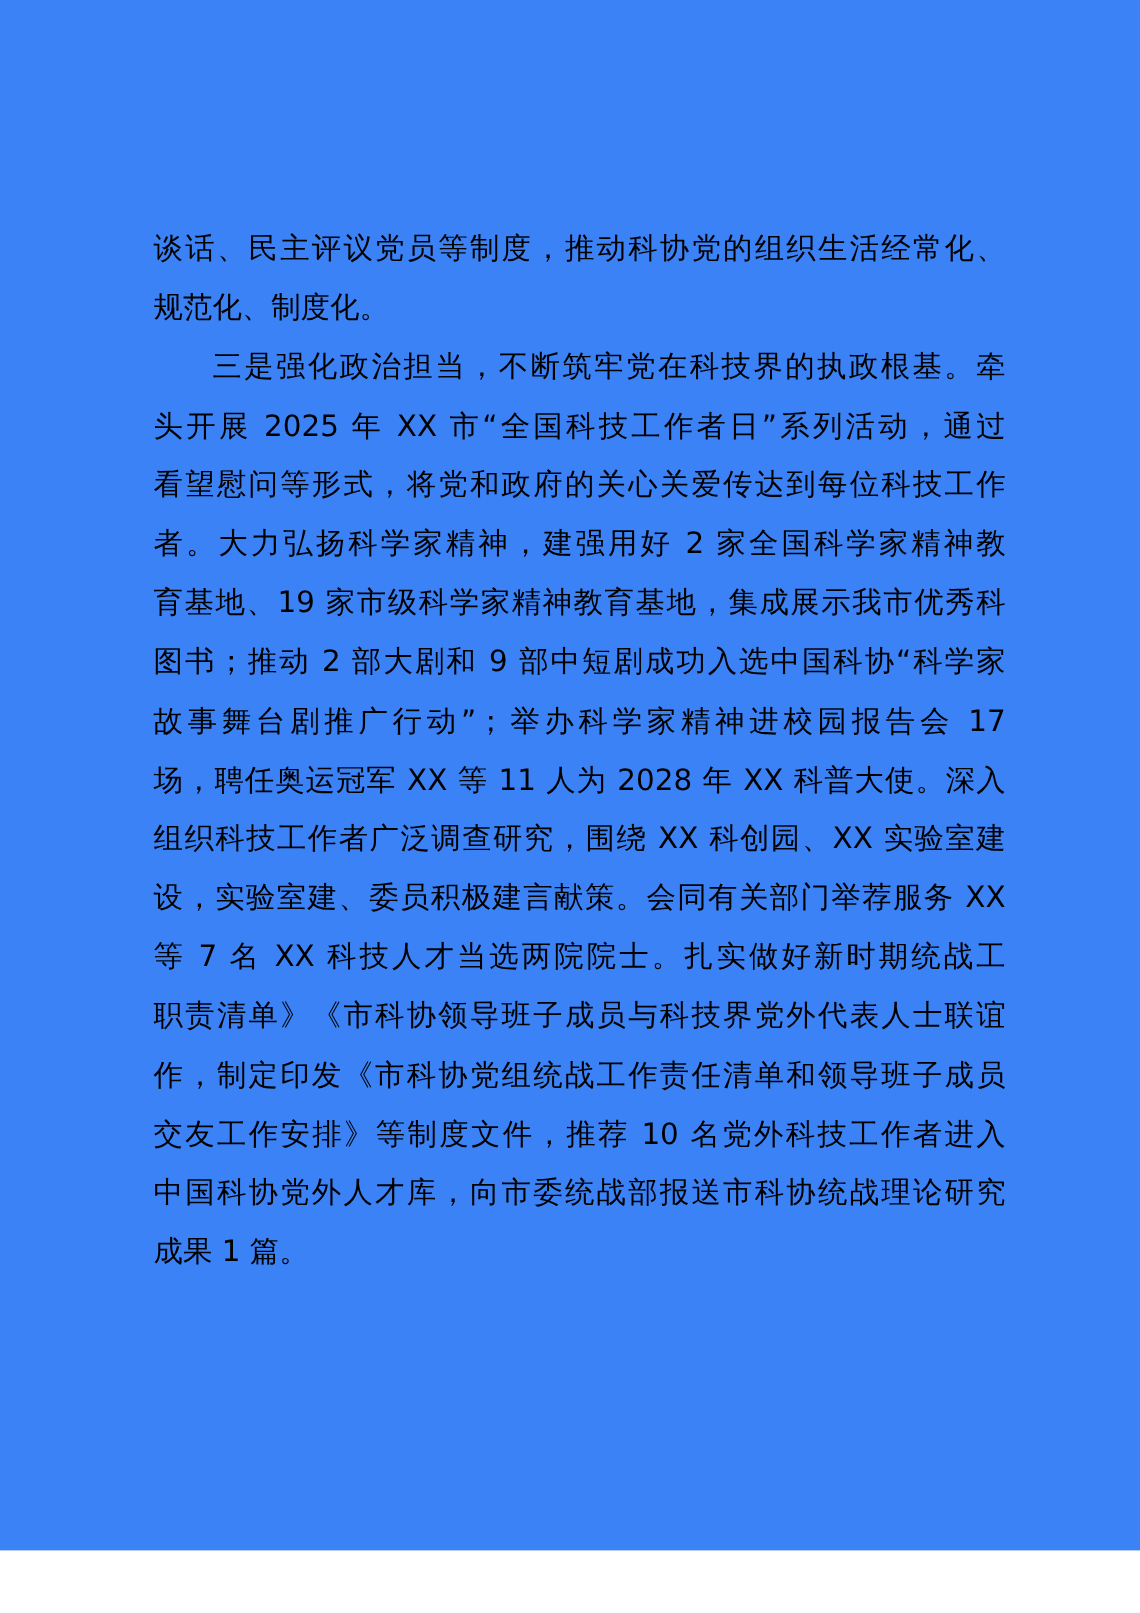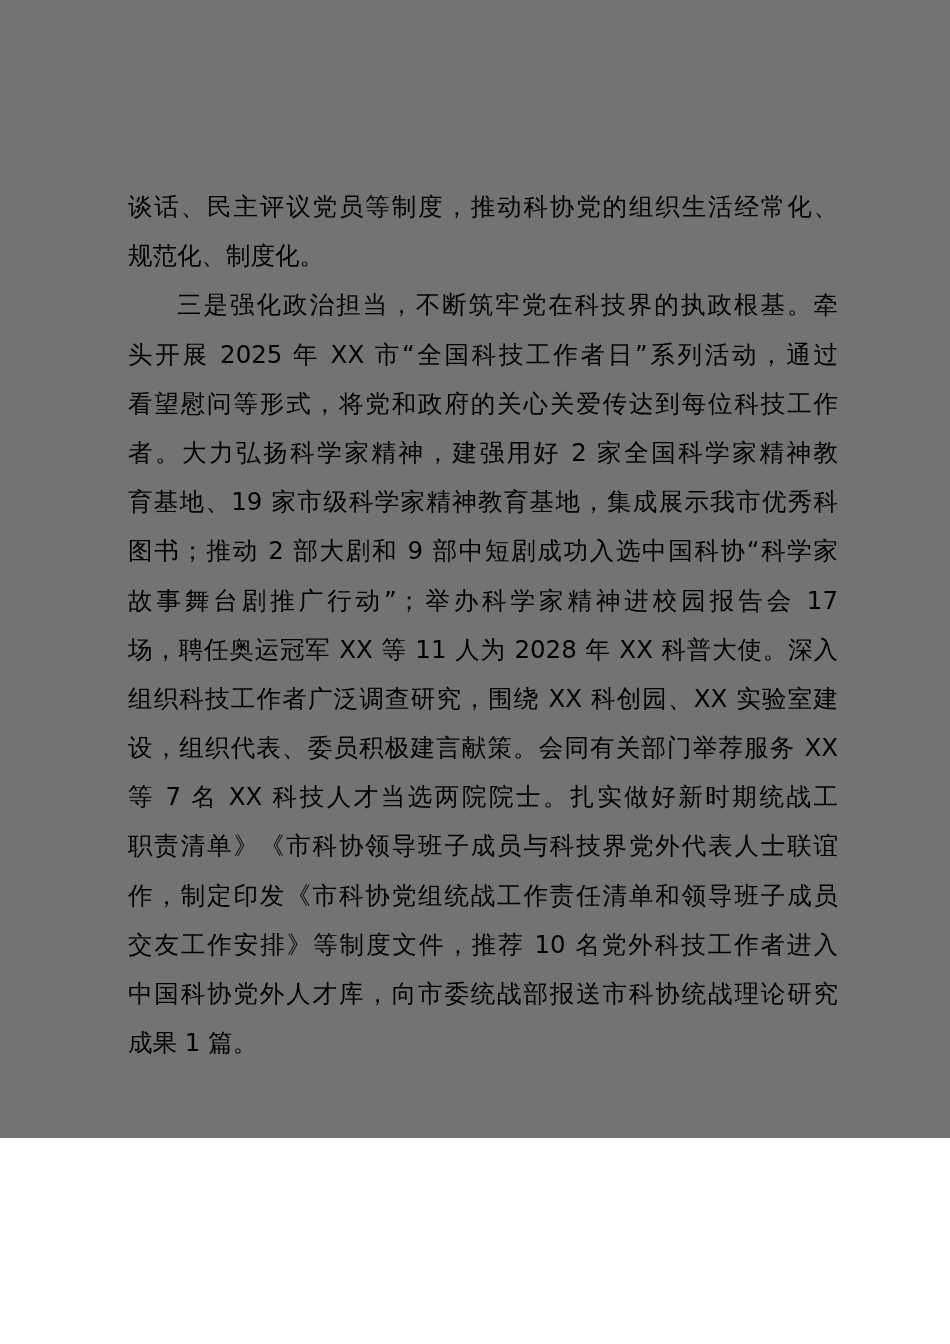--- a/index.html
+++ b/index.html
@@ -13,22 +13,22 @@
       position: relative;
       overflow: hidden;
       font-family: "DejaVu Sans", "Liberation Sans", sans-serif;
       color: #000000;
     }
     .page {
       position: absolute;
       left: 0;
       top: 0;
       width: 950px;
-      height: 1138px;
-      background: #737373;
+      height: 1292px;
+      background: #3b82f6;
     }
     .text-block {
       position: absolute;
       left: 128px;
       top: 182px;
       width: 710px;
     }
     .line {
       height: 49.2px;
       line-height: 49.2px;
@@ -58,21 +58,21 @@
     <div class="paragraph">
       <div class="line justify indent">三是强化政治担当，不断筑牢党在科技界的执政根基。牵</div>
       <div class="line justify">头开展 2025 年 XX 市“全国科技工作者日”系列活动，通过</div>
       <div class="line justify">看望慰问等形式，将党和政府的关心关爱传达到每位科技工作</div>
       <div class="line justify">者。大力弘扬科学家精神，建强用好 2 家全国科学家精神教</div>
       <div class="line justify">育基地、19 家市级科学家精神教育基地，集成展示我市优秀科</div>
       <div class="line justify">图书；推动 2 部大剧和 9 部中短剧成功入选中国科协“科学家</div>
       <div class="line justify">故事舞台剧推广行动”；举办科学家精神进校园报告会 17</div>
       <div class="line justify">场，聘任奥运冠军 XX 等 11 人为 2028 年 XX 科普大使。深入</div>
       <div class="line justify">组织科技工作者广泛调查研究，围绕 XX 科创园、XX 实验室建</div>
-      <div class="line justify">设，组织代表、委员积极建言献策。会同有关部门举荐服务 XX</div>
+      <div class="line justify">设，实验室建、委员积极建言献策。会同有关部门举荐服务 XX</div>
       <div class="line justify">等 7 名 XX 科技人才当选两院院士。扎实做好新时期统战工</div>
       <div class="line justify">职责清单》《市科协领导班子成员与科技界党外代表人士联谊</div>
       <div class="line justify">作，制定印发《市科协党组统战工作责任清单和领导班子成员</div>
       <div class="line justify">交友工作安排》等制度文件，推荐 10 名党外科技工作者进入</div>
       <div class="line justify">中国科协党外人才库，向市委统战部报送市科协统战理论研究</div>
       <div class="line">成果 1 篇。</div>
     </div>
 
   </div>
 </div>

